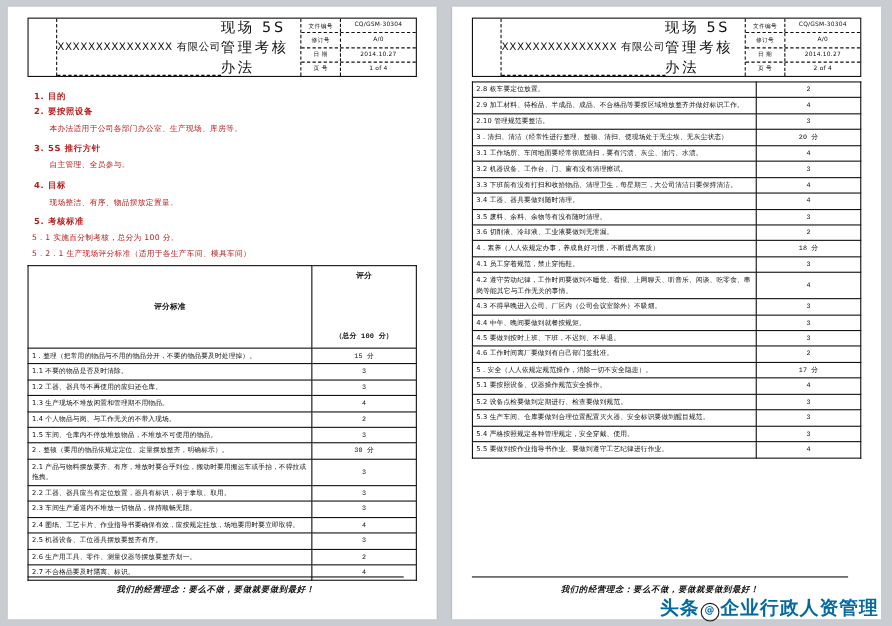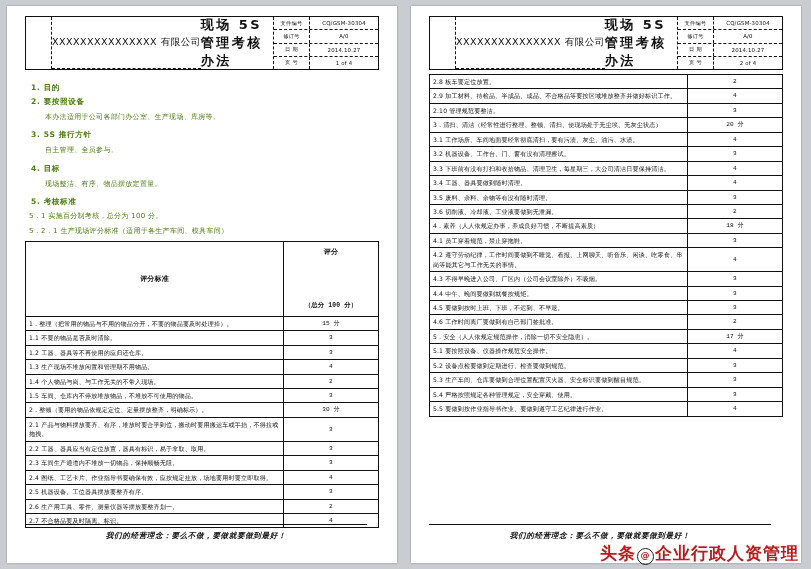--- a/index.html
+++ b/index.html
@@ -46,21 +46,21 @@
     display:flex;align-items:center;justify-content:center;
     border-bottom:1px dashed #111;
     font-size:9.5px;
     letter-spacing:.5px;
     color:#111;
     white-space:nowrap;
   }
   .hdr-title{
     flex:1;
     display:flex;align-items:center;justify-content:center;
-    font-size:13px;font-weight:bold;letter-spacing:2.5px;color:#111;
+    font-size:13px;font-weight:normal;letter-spacing:2.5px;color:#111;
   }
   .hdr-meta{
     width:104px;
     display:flex;flex-direction:column;
     box-sizing:border-box;
   }
   .meta-row{
     flex:1;
     display:flex;
     border-bottom:1px dashed #111;
@@ -76,21 +76,21 @@
     letter-spacing:.3px;
   }
   .meta-v{
     flex:1;
     display:flex;align-items:center;justify-content:center;
     font-size:5.4px;color:#111;
     letter-spacing:.2px;
   }
 
   
-  .prose{margin-top:13px;color:#4d7c0f;}
+  .prose{margin-top:13px;color:#b91c1c;}
   .p-h{
     font-size:7.6px;font-weight:bold;
     margin:0 0 4px 6px;letter-spacing:.6px;
   }
   .p-b{
     font-size:7px;
     margin:0 0 7px 6px;
     line-height:1.75;
     letter-spacing:.3px;
   }
@@ -148,21 +148,21 @@
     color:#111;
     letter-spacing:.6px;
   }
 
   
   .watermark{
     position:absolute;
     right:12px;bottom:4px;
     font-size:17px;
     font-weight:bold;
-    color:#b91c1c;
+    color:#0369a1;
     letter-spacing:1px;
     white-space:nowrap;
     z-index:20;
     font-family:"DejaVu Sans","Liberation Sans",sans-serif;
   }
   .watermark .wm-badge{
     display:inline-block;
     border:1.6px solid #1d1d1d;
     border-radius:50%;
     width:15px;height:15px;

